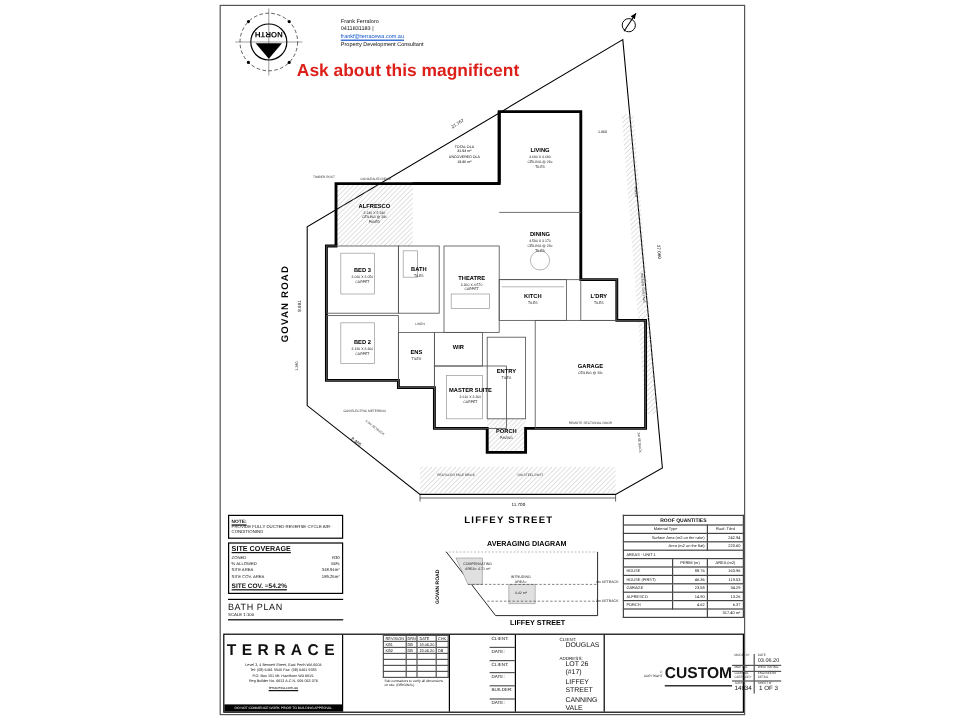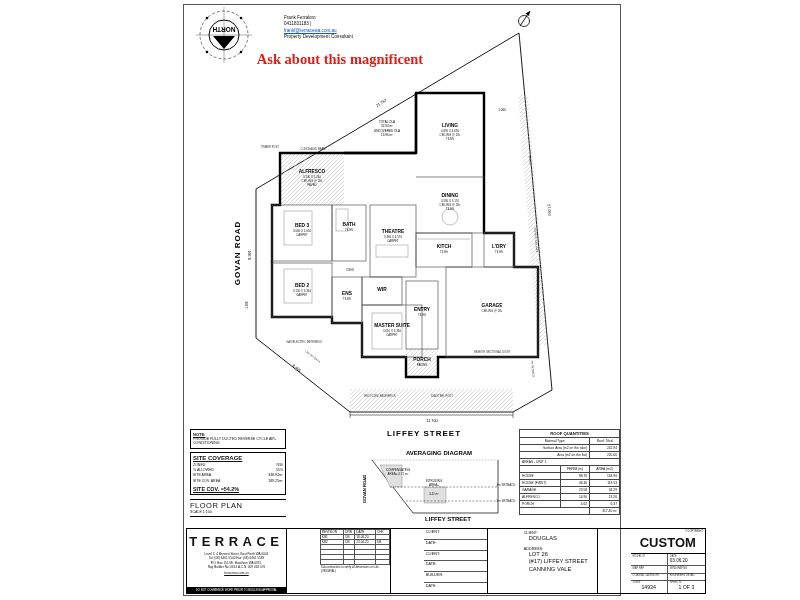--- a/index.html
+++ b/index.html
@@ -4,21 +4,21 @@
 <style>
   * { margin:0; padding:0; box-sizing:border-box; }
   html,body { width:800px; height:600px; background:#fff; overflow:hidden;
     font-family:"Liberation Sans", sans-serif; color:#111; }
   #sheet { position:absolute; left:183px; top:4px; width:438px; height:592px;
     background:#fff; border:1px solid #555; }
   
   #contact { position:absolute; left:100px; top:10px; font-size:4.6px; line-height:1.4; }
   #contact .email { color:#1155cc; text-decoration:underline; cursor:pointer; }
   #headline { position:absolute; left:18px; top:45px; width:276px; text-align:center;
-    font-size:14.5px; font-weight:bold; line-height:1.3;font-family:Liberation Serif, serif; }
+    font-size:14.5px; font-weight:bold; line-height:1.3; }
   
   #plansvg { position:absolute; left:0; top:0; width:438px; height:592px; }
   text { font-family:"Liberation Sans", sans-serif; }
   .rm  { font-size:4.8px; font-weight:bold; fill:#000; text-anchor:middle; }
   .rs  { font-size:2.9px; fill:#222; text-anchor:middle; }
   .nt  { font-size:2.7px; fill:#333; text-anchor:middle; }
   .dim { font-size:3.8px; fill:#000; text-anchor:middle; }
   .sm  { font-size:3px; fill:#000; text-anchor:middle; }
   .street { font-size:8px; font-weight:bold; fill:#000; text-anchor:middle; letter-spacing:1px; }
   .avgt { font-size:6px; font-weight:bold; fill:#000; text-anchor:middle; }
@@ -36,40 +36,40 @@
     font-size:7.5px; letter-spacing:0.5px; }
   .fpscale { font-size:3.6px; border-bottom:1px solid #000; padding-bottom:2px; }
   
   #rooftable { position:absolute; left:335px; top:424px; width:101px;
     border-collapse:collapse; font-size:3.3px; }
   #rooftable td { border:0.5px solid #444; padding:1px 2px; height:6px; }
   #rooftable .tt { font-size:4.2px; font-weight:bold; text-align:center; }
   #rooftable .r { text-align:right; }
   #rooftable .c { text-align:center; }
   
-  #titleblock { position:absolute; left:2px; top:523px; width:520px; height:66px;
+  #titleblock { position:absolute; left:2px; top:523px; width:434px; height:66px;
     display:flex; border:1px solid #000;gap:33px; }
   #titleblock > div { border-right:1px solid #000; position:relative; }
   .tb-terrace { width:112px; padding:3px 2px 0 2px; text-align:center; }
   .tb-logo { font-size:13px; font-weight:bold; letter-spacing:4.5px; margin:2px 0 3px 0; }
   .tb-addr { font-size:3.1px; line-height:1.45; }
   .tb-web { font-size:3.1px; text-decoration:underline; margin-top:1px; }
   .tb-strip { position:absolute; bottom:0; left:0; right:0; background:#000; color:#fff;
     font-size:2.8px; text-align:center; padding:1px 0; }
   .tb-rev { width:80px; font-size:3.2px; }
   .tb-rev table { border-collapse:collapse; width:100%; }
   .tb-rev td { border:0.5px solid #555; height:5px; padding:0 1px; }
   .tb-rev .note { font-size:2.8px; padding:1px; line-height:1.3; }
   .tb-sign { width:72px; display:flex; flex-direction:column; }
   .tb-sign > div { flex:1; border-bottom:0.5px solid #555; font-size:3.8px; padding:1px 2px; }
   .tb-sign > div:last-child { border-bottom:none; }
   .tb-client { width:86px; padding:2px 3px; }
   .tb-client .lab { font-size:3.8px; }
   .tb-client .val { font-size:5.8px; padding-left:5px; line-height:1.3; }
-  .tb-custom { width:84px; border-right:none !important; display:flex; flex-direction:column; }
+  .tb-custom { width:84px; border-right:none !important; display:flex; flex-direction:row;align-items:center; }
   .tb-copy { font-size:2.6px; text-align:right; padding:1px 2px 0 0; }
   .tb-name { font-size:13px; font-weight:bold; text-align:center; border-bottom:1px solid #000;
     padding:2px 0 3px 0; }
   .tb-grid { flex:1; display:grid; grid-template-columns:1fr 1fr; }
   .tb-cell { border-bottom:0.5px solid #555; border-right:0.5px solid #555; padding:0.5px 2px; }
   .tb-cell.nr { border-right:none; }
   .tb-cell.nb { border-bottom:none; }
   .tb-cl { font-size:2.6px; color:#333; }
   .tb-cv { font-size:4.6px; }
   .tb-cv.big { font-size:5.2px; text-align:center; }
@@ -280,21 +280,21 @@
       <div class="covrow">
         <span>SITE AREA</span>
           <span>348.94m²</span>
         </div>
       <div class="covrow">
         <span>SITE COV. AREA</span>
           <span>189.25m²</span>
         </div>
       <div class="covres">SITE COV. =54.2%</div>
     </div>
-    <div class="fptitle">FLOOR PLAN</div>
+    <div class="fptitle">BATH PLAN</div>
     <div class="fpscale">SCALE 1:100</div>
   </div>
 
   <table id="rooftable">
     <tbody>
         <tr>
           <td colspan="3" class="tt">ROOF QUANTITIES</td>
         </tr>
     <tr>
           <td colspan="2" class="c">Material Type</td>

